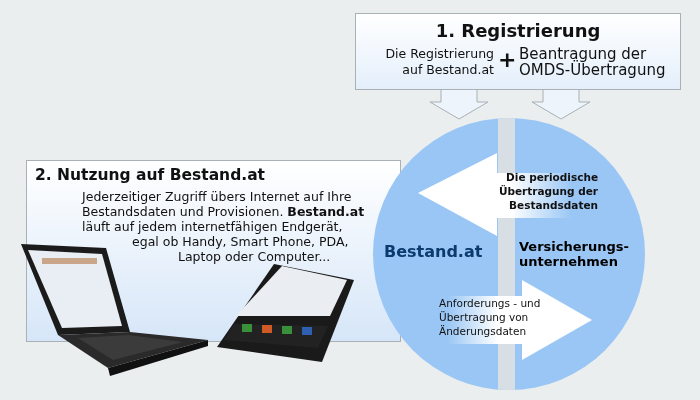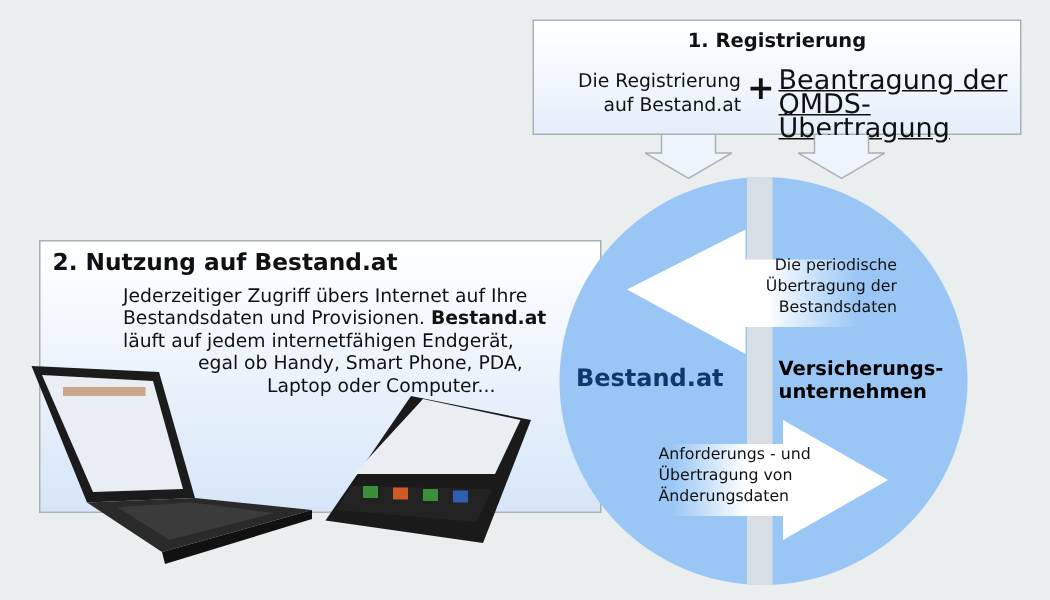--- a/index.html
+++ b/index.html
@@ -1,29 +1,29 @@
 <!DOCTYPE html>
 <html><head>
 <meta charset="utf-8">
 <style>
   html, body { margin:0; padding:0; }
   body { width:700px; height:400px; background:#eaeeee; position:relative; overflow:hidden; font-family:"DejaVu Sans", sans-serif; color:#111; }
   .box1 { position:absolute; left:355px; top:13px; width:326px; height:77px; border:1px solid #a9b1b5; background:linear-gradient(#ffffff, #e4effb); box-sizing:border-box; }
-  .box1 .title { position:absolute; left:0; right:0; top:6px; text-align:center; font-weight:bold; font-size:13px; }
+  .box1 .title { position:absolute; left:0; right:0; top:6px; text-align:center; font-weight:bold; font-size:18px; }
   .box1 .left { position:absolute; right:186px; top:32px; text-align:right; font-size:12.5px; line-height:16px; }
   .box1 .plus { position:absolute; left:142px; top:33px; font-size:22px; font-weight:bold; }
-  .box1 .right { position:absolute; left:163px; top:32px; font-size:18px; line-height:16px;text-decoration:underline; }
+  .box1 .right { position:absolute; left:163px; top:32px; font-size:15px; line-height:16px; }
   .down-arrow { position:absolute; top:90px; width:58px; height:30px; }
   .box2 { position:absolute; left:26px; top:160px; width:375px; height:182px; border:1px solid #a9b1b5; background:linear-gradient(#ffffff, #d6e6f8); box-sizing:border-box; }
   .box2 .title { position:absolute; left:8px; top:5px; font-weight:bold; font-size:15.5px; }
   .box2 .body { position:absolute; left:8px; top:28px; font-size:12.5px; line-height:15px;margin-left:47px; }
   .box2 .body .l4 { padding-left:50px; }
   .box2 .body .l5 { padding-left:96px; }
   .circle { position:absolute; left:372px; top:118px; width:275px; height:272px; }
-  .txt-periodic { position:absolute; left:440px; top:170px; width:158px; text-align:right; font-size:10.5px; line-height:14px; }
+  .txt-periodic { position:absolute; left:440px; top:170px; width:158px; text-align:right; font-size:10.5px; line-height:14px;font-weight:bold; }
   .txt-transfer { position:absolute; left:439px; top:296px; font-size:10.5px; line-height:14px; }
   .lbl-bestand { position:absolute; left:384px; top:242px; font-weight:bold; font-size:16px; color:#0c3a6e; }
   .lbl-vers { position:absolute; left:519px; top:239px; font-weight:bold; font-size:13px; line-height:15px; color:#000000; }
   .device { position:absolute; }
 </style>
 </head>
 <body>
 
 <div class="box1">
   <div class="title">1. Registrierung</div>

